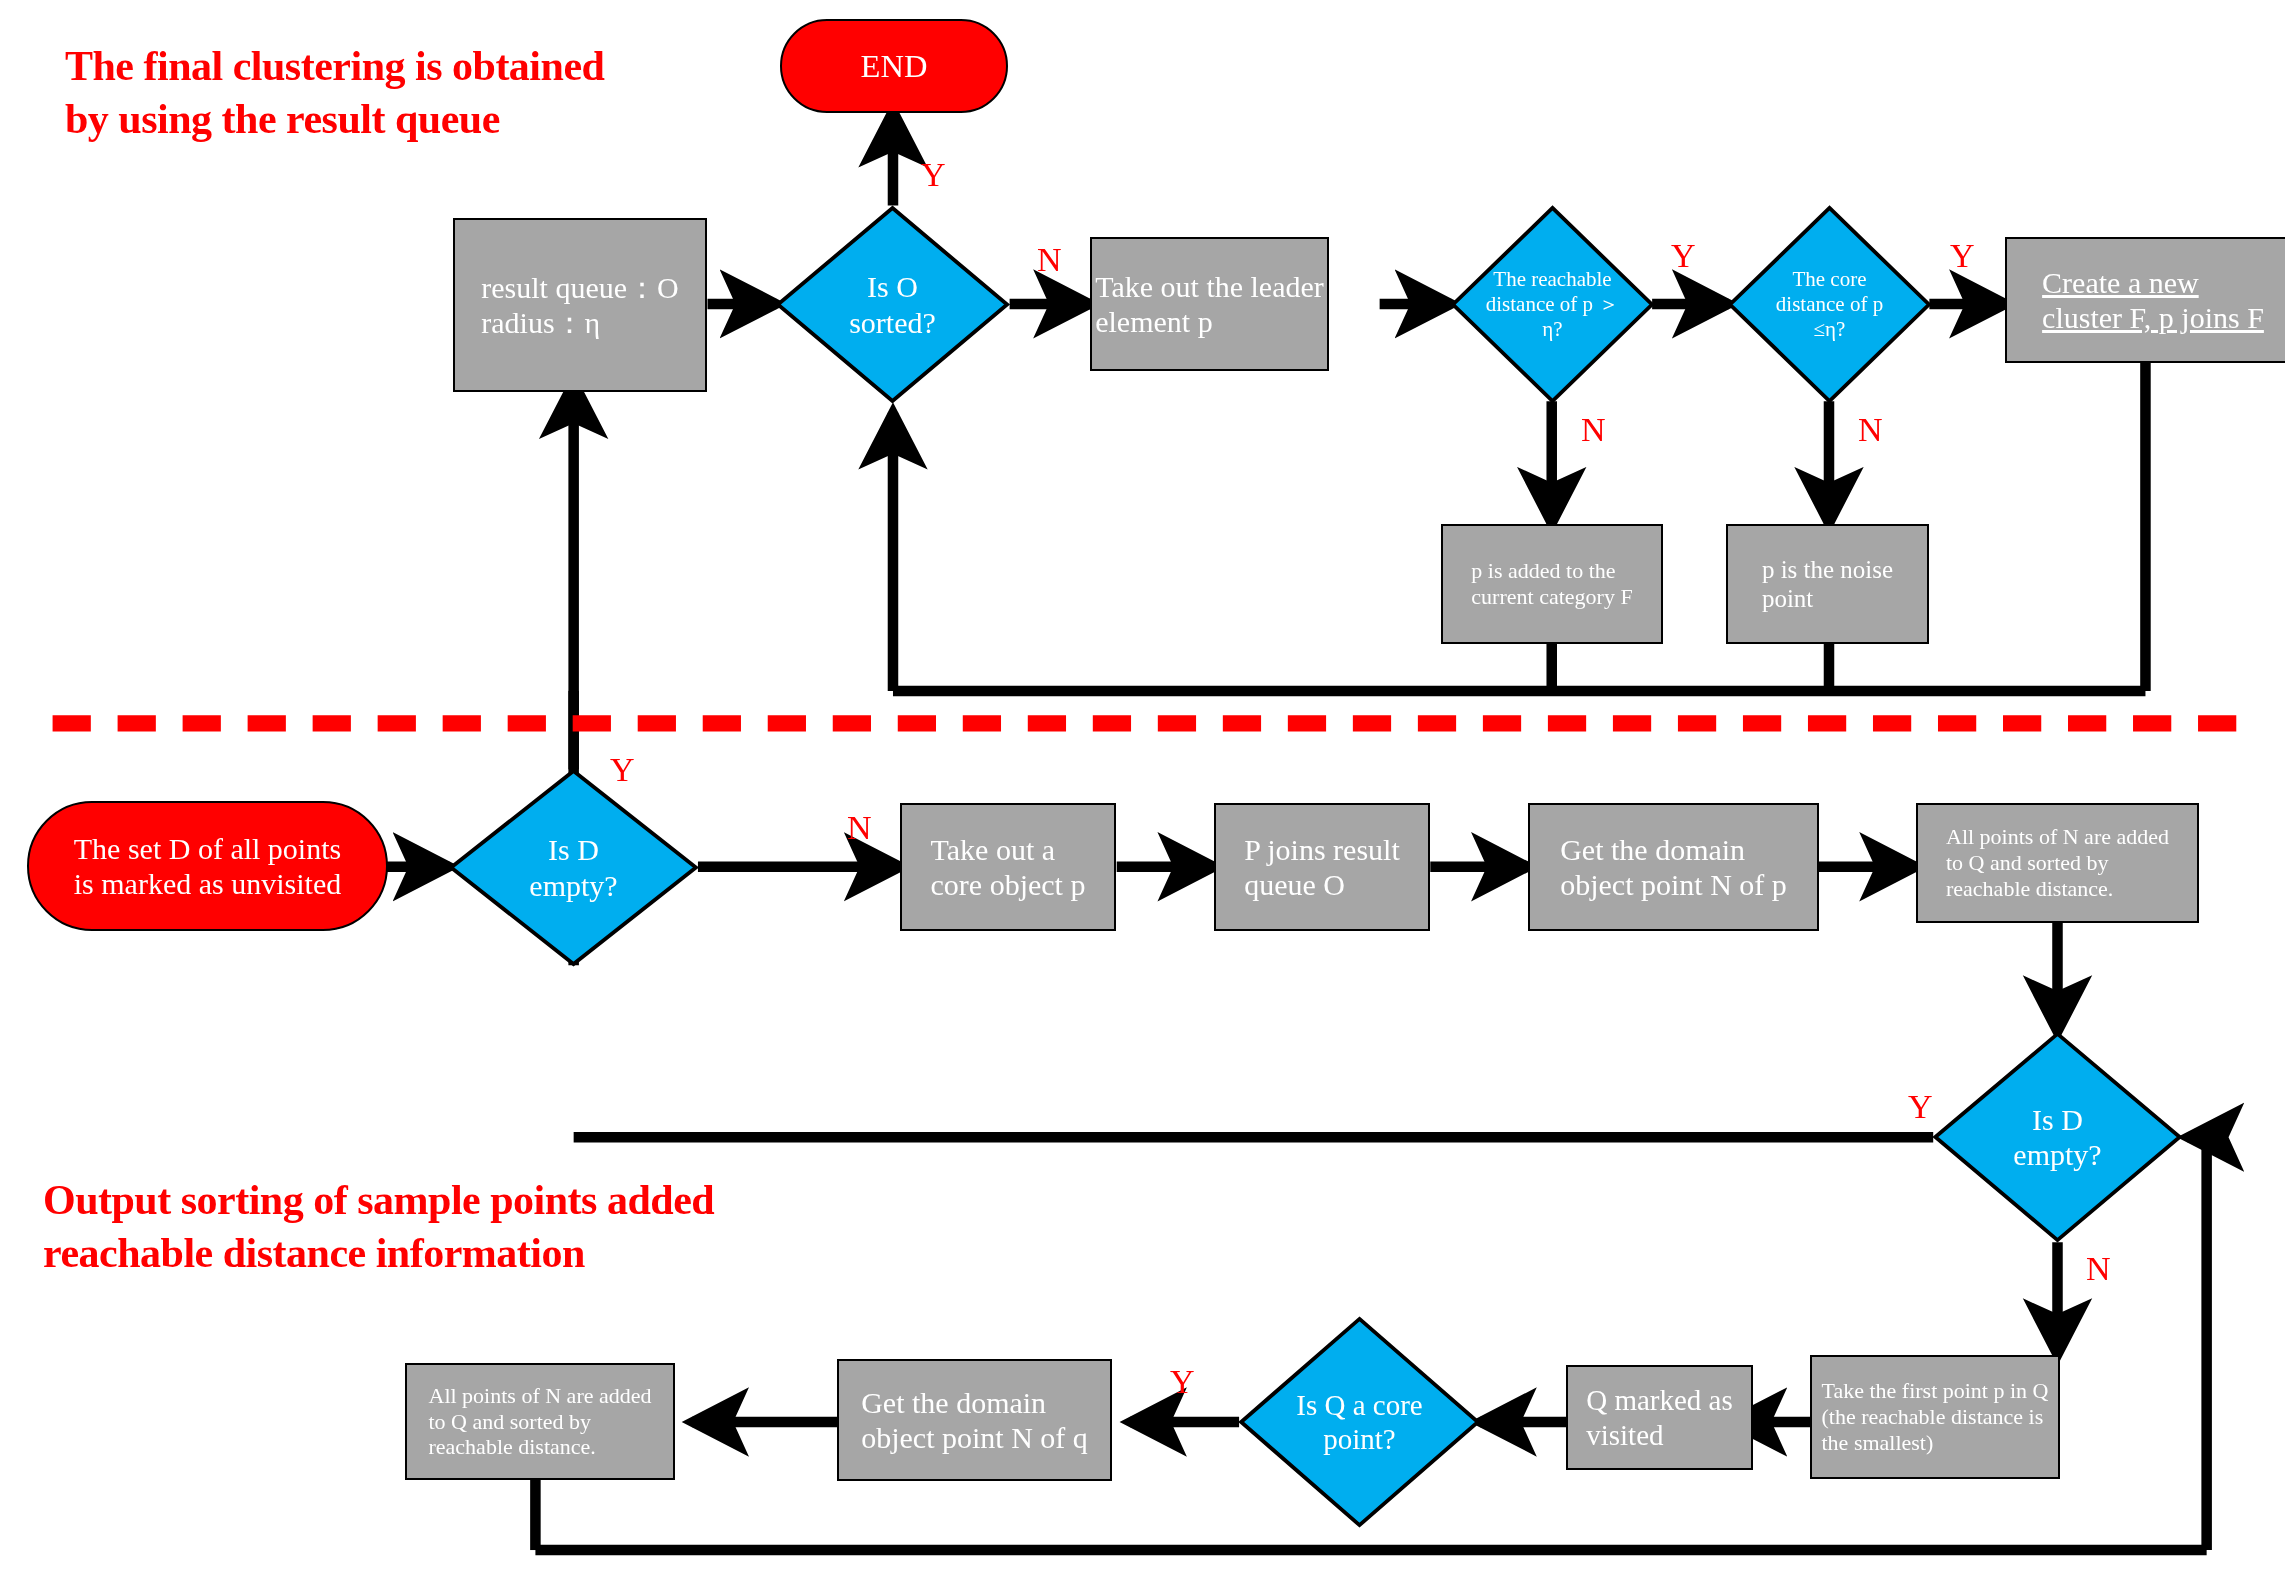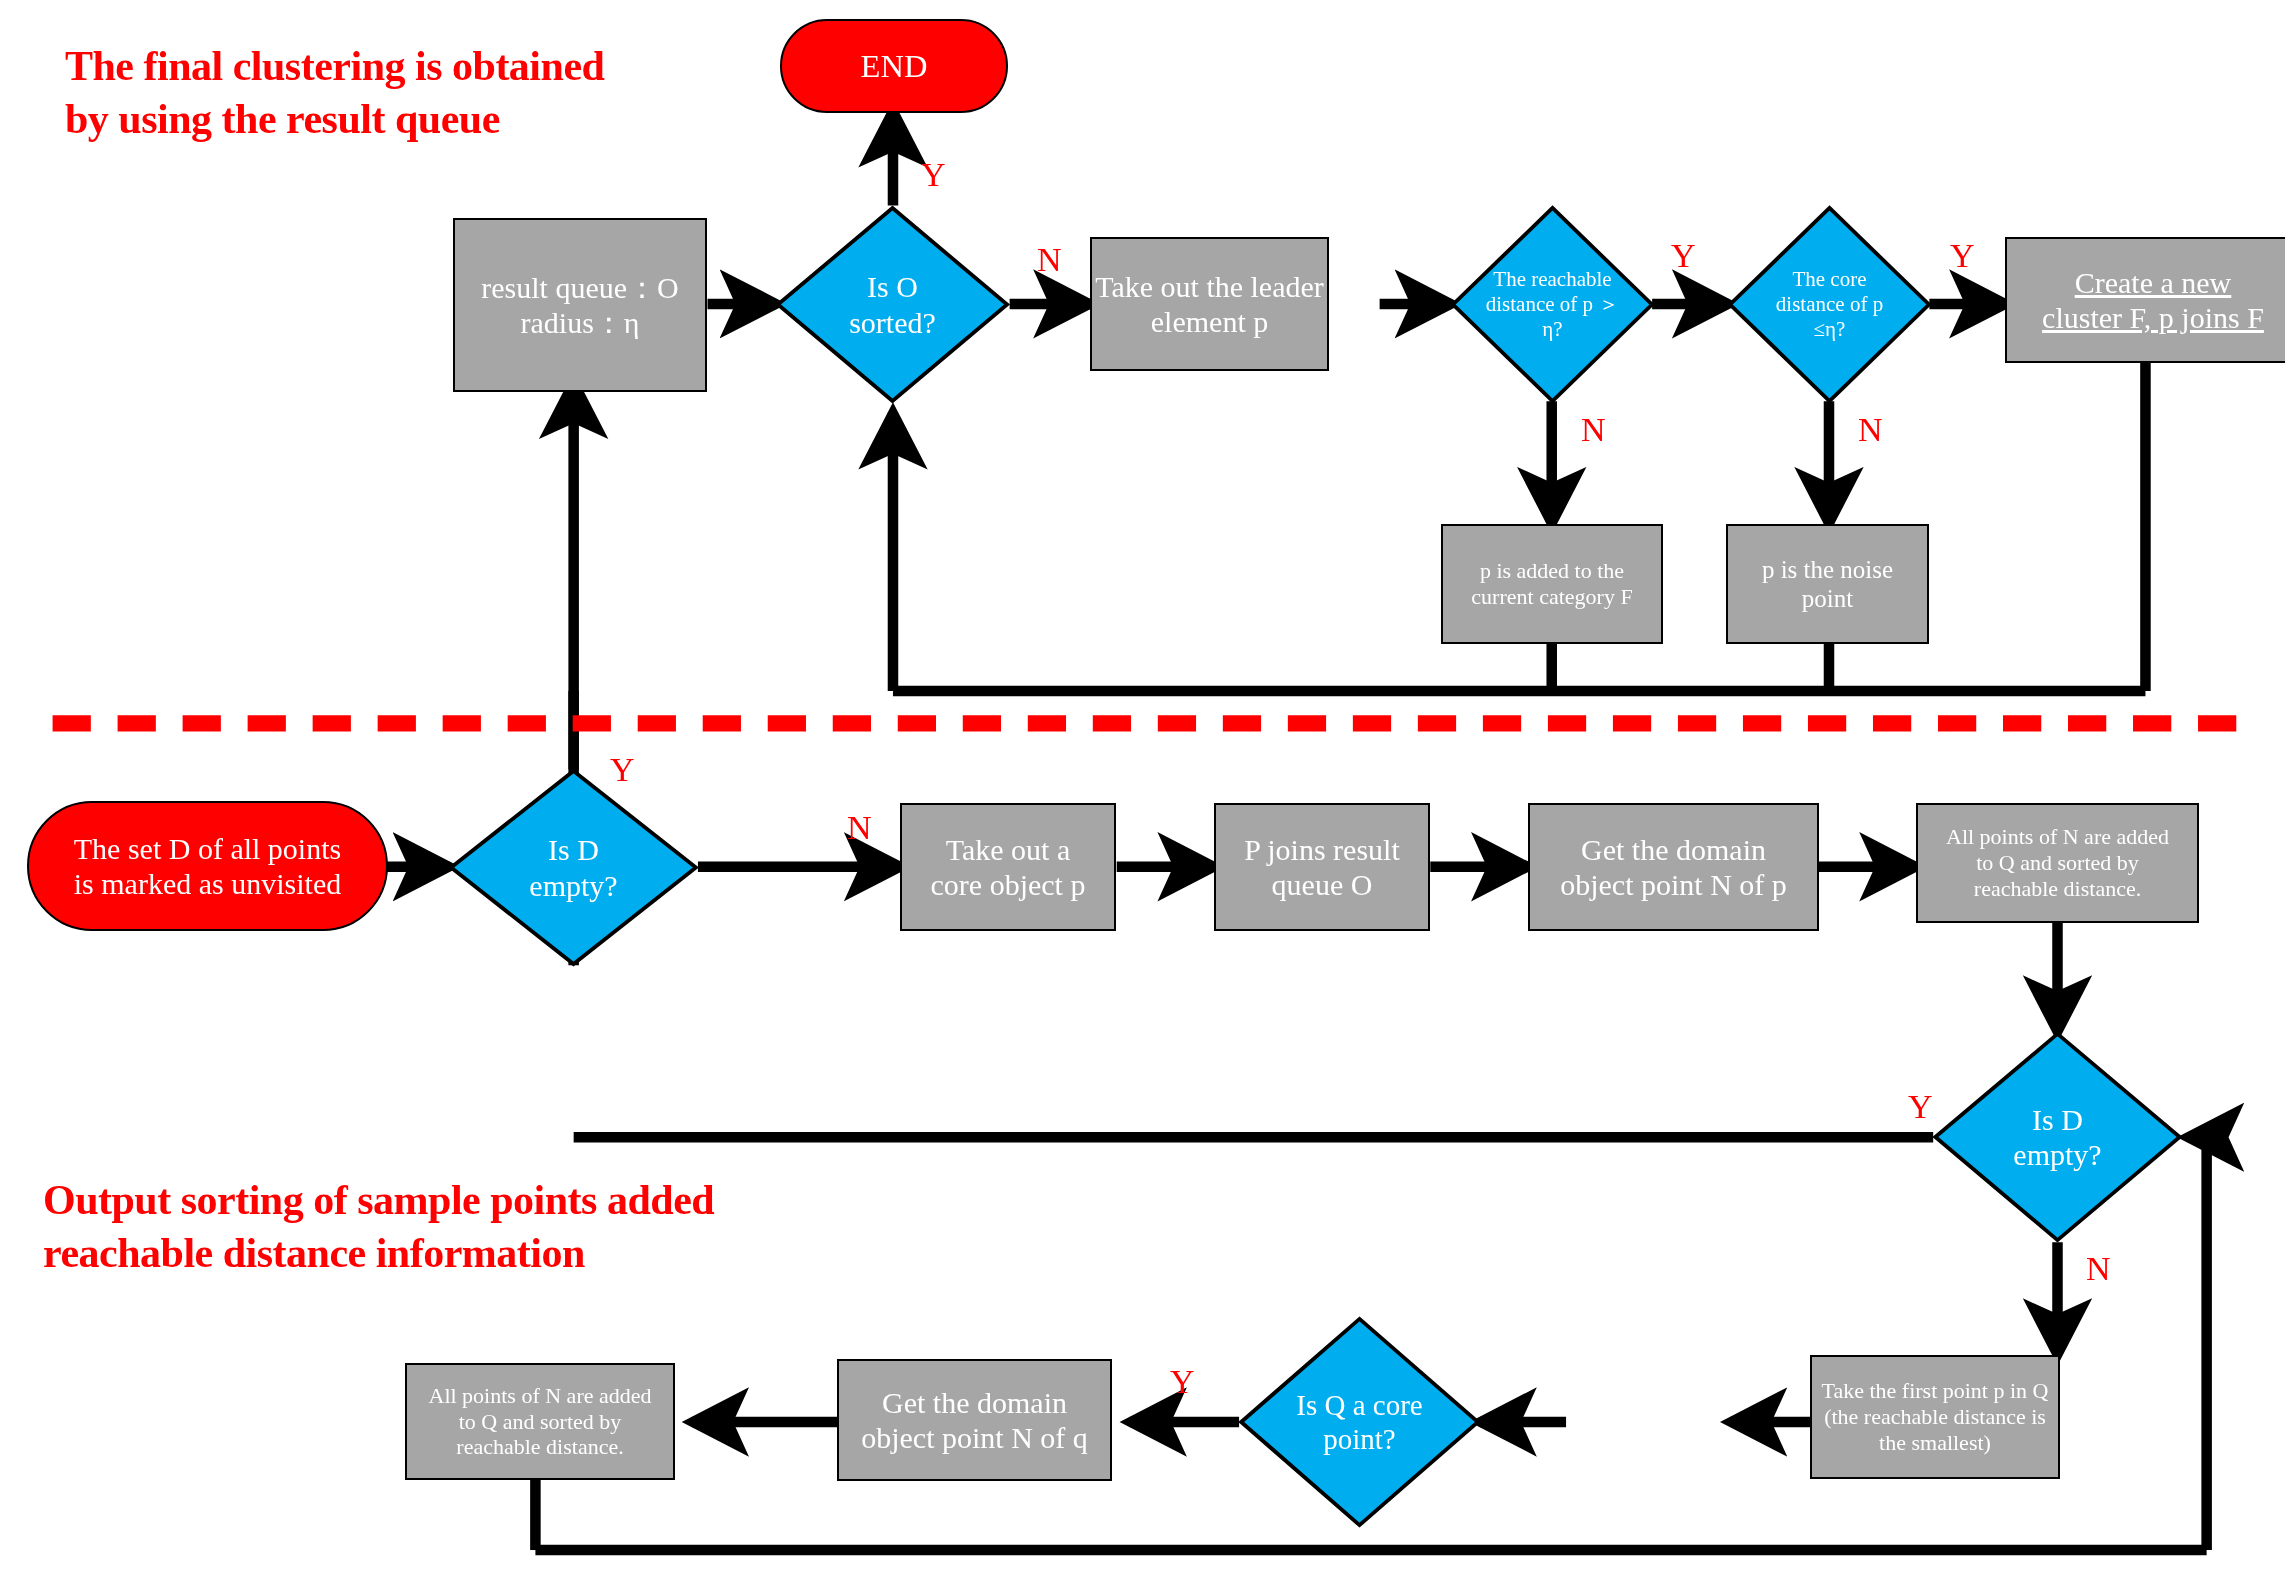--- a/index.html
+++ b/index.html
@@ -26,21 +26,20 @@
     white-space: pre-line;
     letter-spacing: -0.5px;
   }
   
   .node {
     position: absolute;
     box-sizing: border-box;
     display: flex;
     align-items: center;
     justify-content: center;
-    text-align: center;
     color: #ffffff;
     font-family: "Liberation Serif", "DejaVu Serif", serif;
     line-height: 1.18;
     z-index: 5;
   }
   .proc {
     background: #a6a6a6;
     border: 2.9px solid #000000;
   }
   .term {
@@ -253,20 +252,22 @@
       <polygon points="130,2 258,110 130,218 2,110" fill="#00aeef" stroke="#000000" stroke-width="4"></polygon>
     </svg>
     <div class="dec-label" style="font-size:30px; white-space:pre-line;">Is D
 empty?</div>
   </div>
 
   <div class="node proc" style="left:1810px; top:1355px; width:250px; height:124px; font-size:22px; white-space:pre-line;">Take the first point p in Q
 (the reachable distance is
 the smallest)</div>
 
+  <div class="node proc" style="left:1566px; top:1365px; width:187px; height:105px; font-size:29px; white-space:pre-line;">Q marked as
+visited</div>
 
   <div class="dec-wrap" style="left:1239px; top:1317px; width:241px; height:210px;">
     <svg width="241" height="210" viewBox="0 0 252 220">
       <polygon points="126,2 250,110 126,218 2,110" fill="#00aeef" stroke="#000000" stroke-width="4"></polygon>
     </svg>
     <div class="dec-label" style="font-size:29px; white-space:pre-line;">Is Q a core
 point?</div>
   </div>
 
   <div class="node proc" style="left:837px; top:1359px; width:275px; height:122px; font-size:30px; white-space:pre-line;">Get the domain

